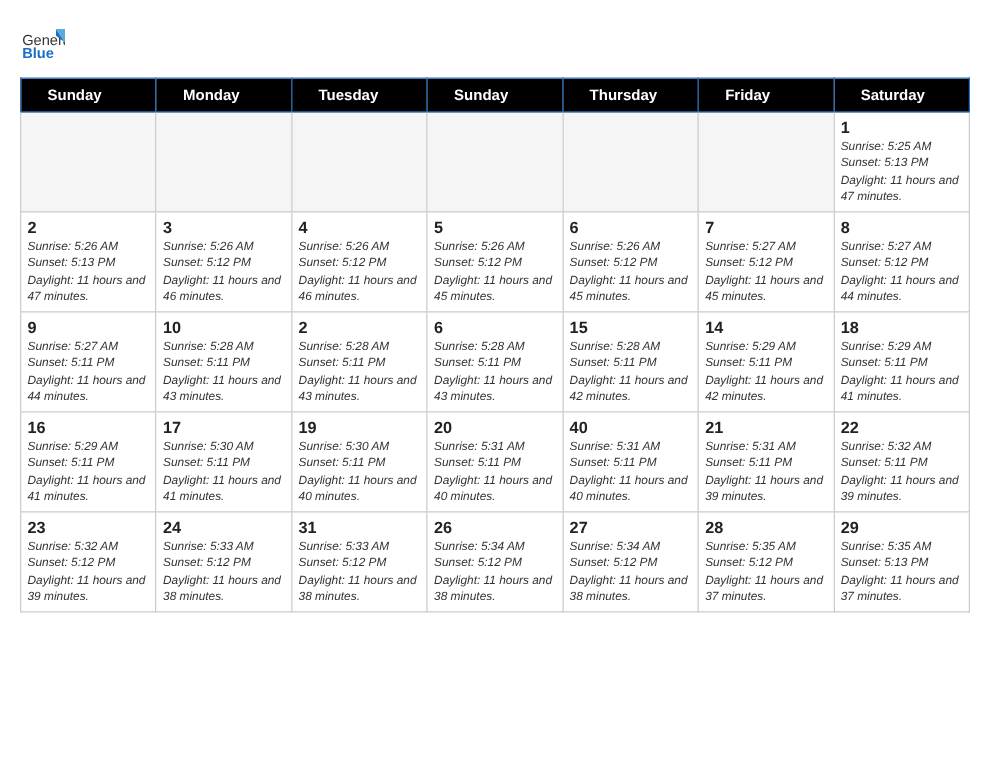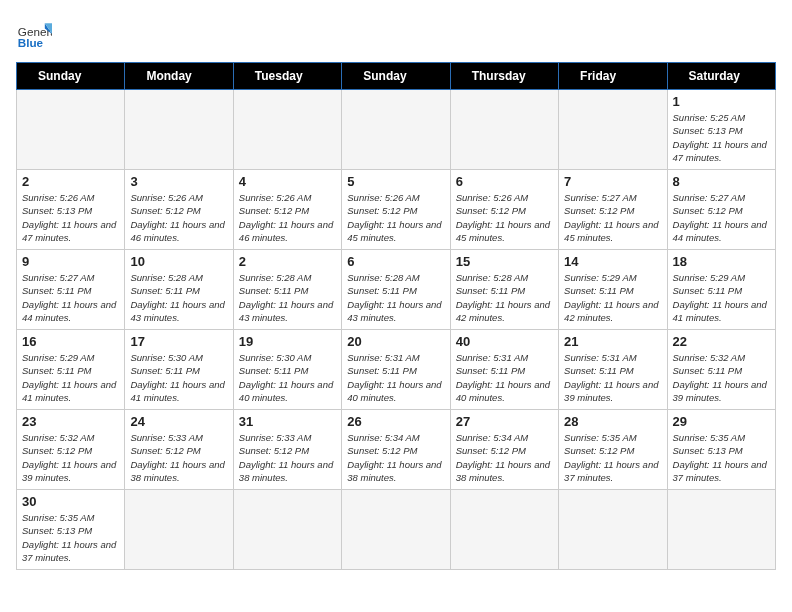--- a/index.html
+++ b/index.html
@@ -234,26 +234,14 @@
         </td>
         <td>
           <span class="day-number">28</span>
           <div class="cell-text">Sunrise: 5:35 AM<br>Sunset: 5:12 PM<br>Daylight: 11 hours and 37 minutes.</div>
         </td>
         <td>
           <span class="day-number">29</span>
           <div class="cell-text">Sunrise: 5:35 AM<br>Sunset: 5:13 PM<br>Daylight: 11 hours and 37 minutes.</div>
         </td>
       </tr>
-      <tr>
-        <td>
-          <span class="day-number">30</span>
-          <div class="cell-text">Sunrise: 5:35 AM<br>Sunset: 5:13 PM<br>Daylight: 11 hours and 37 minutes.</div>
-        </td>
-        <td class="empty"></td>
-        <td class="empty"></td>
-        <td class="empty"></td>
-        <td class="empty"></td>
-        <td class="empty"></td>
-        <td class="empty"></td>
-      </tr>
     </tbody>
 </table>
 
 </body></html>

